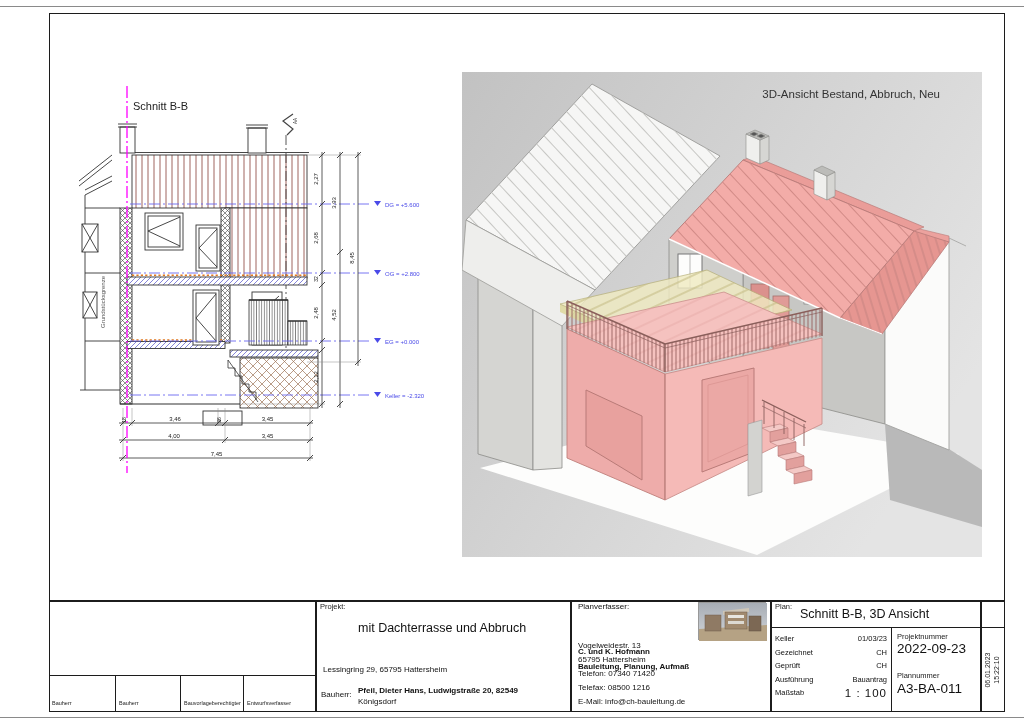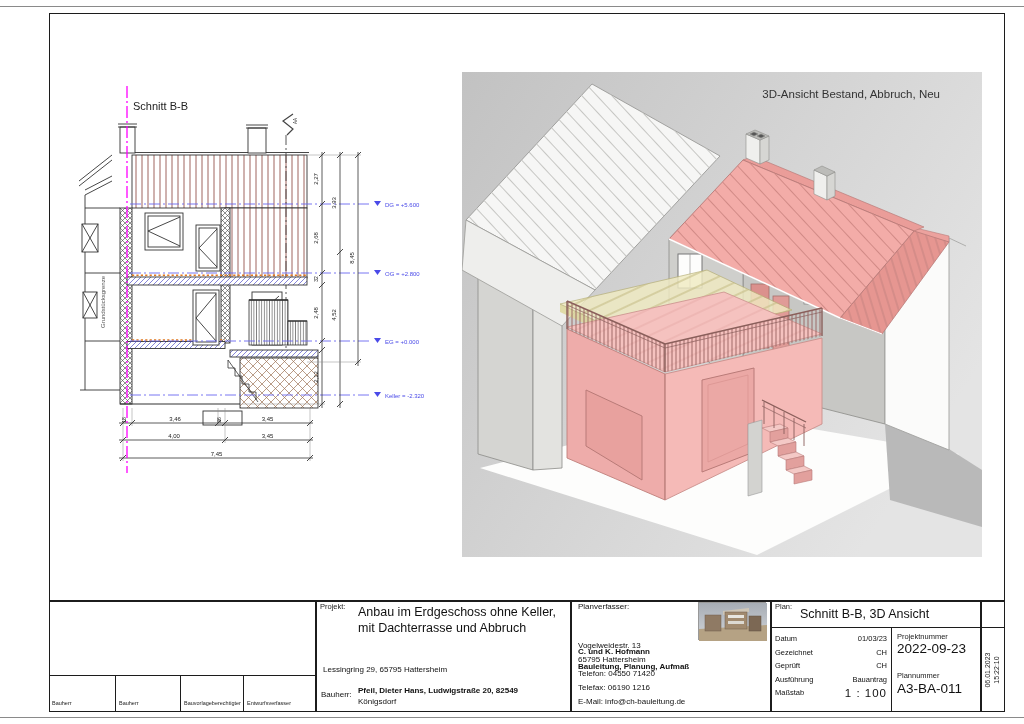--- a/index.html
+++ b/index.html
@@ -380,34 +380,33 @@
       </div>
     <div class="sigbox" style="width:63px;">
         <span>Bauvorlageberechtigter</span>
       </div>
     <div class="sigbox" style="width:72px;">
         <span>Entwurfsverfasser</span>
       </div>
   </div>
 
   <div class="abs lbl-s" style="left:320px;top:602px;">Projekt:</div>
-  <div class="abs txt-big" style="left:358px;top:604px;">Anbau im Erdgeschoss ohne Keller,</div>
   <div class="abs txt-big" style="left:358px;top:620px;">mit Dachterrasse und Abbruch</div>
   <div class="abs txt-m" style="left:323px;top:664px;">Lessingring 29, 65795 Hattersheim</div>
   <div class="abs txt-m" style="left:321px;top:689px;">Bauherr:</div>
   <div class="abs txt-m" style="left:358px;top:685px;font-weight:bold;">Pfeil, Dieter Hans, Ludwigstraße 20, 82549</div>
   <div class="abs txt-m" style="left:358px;top:696px;">Königsdorf</div>
 
   <div class="abs txt-m" style="left:578px;top:601px;">Planverfasser:</div>
   <div class="abs txt-m bold" style="left:578px;top:613px;margin-top:48px;">Bauleitung, Planung, Aufmaß</div>
   <div class="abs txt-m bold" style="left:578px;top:626px;margin-top:20px;">C. und K. Hofmann</div>
   <div class="abs txt-m" style="left:578px;top:640px;">Vogelweidestr. 13</div>
   <div class="abs txt-m" style="left:578px;top:654px;">65795 Hattersheim</div>
-  <div class="abs txt-m" style="left:578px;top:668px;">Telefon: 04550 71420</div>
-  <div class="abs txt-m" style="left:578px;top:682px;">Telefax: 06190 1216</div>
+  <div class="abs txt-m" style="left:578px;top:668px;">Telefon: 07340 71420</div>
+  <div class="abs txt-m" style="left:578px;top:682px;">Telefax: 08500 1216</div>
   <div class="abs txt-m" style="left:578px;top:696px;">E-Mail: info@ch-bauleitung.de</div>
 
   <div class="logo">
     <svg viewBox="0 0 68 38" width="68" height="38">
       <defs>
           <linearGradient id="gSky" x1="0" y1="0" x2="0" y2="1">
             <stop offset="0" stop-color="#a7adb5"></stop>
             <stop offset="1" stop-color="#d3d6da"></stop>
           </linearGradient>
         </defs>
@@ -419,21 +418,21 @@
       <rect x="29" y="12" width="16" height="3" fill="#e8e6e0"></rect>
       <rect x="29" y="18" width="16" height="3" fill="#dcd9d2"></rect>
       <rect x="50" y="13" width="12" height="15" fill="#7c6854" stroke="#5f4f40" stroke-width="0.5"></rect>
     </svg>
   </div>
 
   <div class="abs lbl-s" style="left:775px;top:602px;">Plan:</div>
   <div class="abs txt-big" style="left:800px;top:606px;">Schnitt B-B, 3D Ansicht</div>
   <div class="planrows">
     <div class="planrow">
-        <span class="pl">Datum</span>
+        <span class="pl">Keller</span>
         <span class="pv">01/03/23</span>
       </div>
     <div class="planrow">
         <span class="pl">Gezeichnet</span>
         <span class="pv">CH</span>
       </div>
     <div class="planrow">
         <span class="pl">Geprüft</span>
         <span class="pv">CH</span>
       </div>

